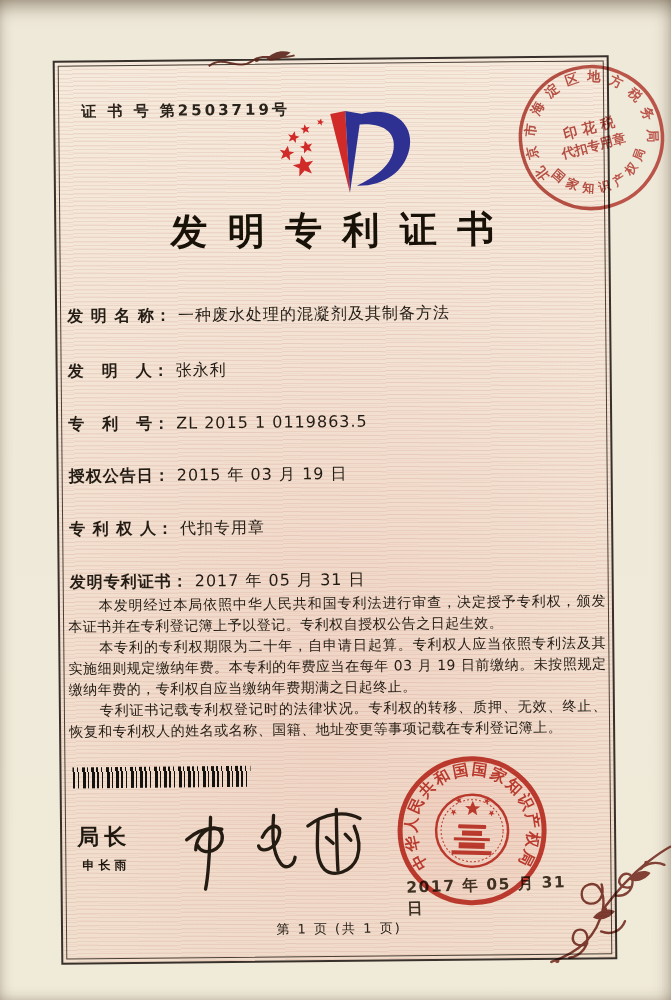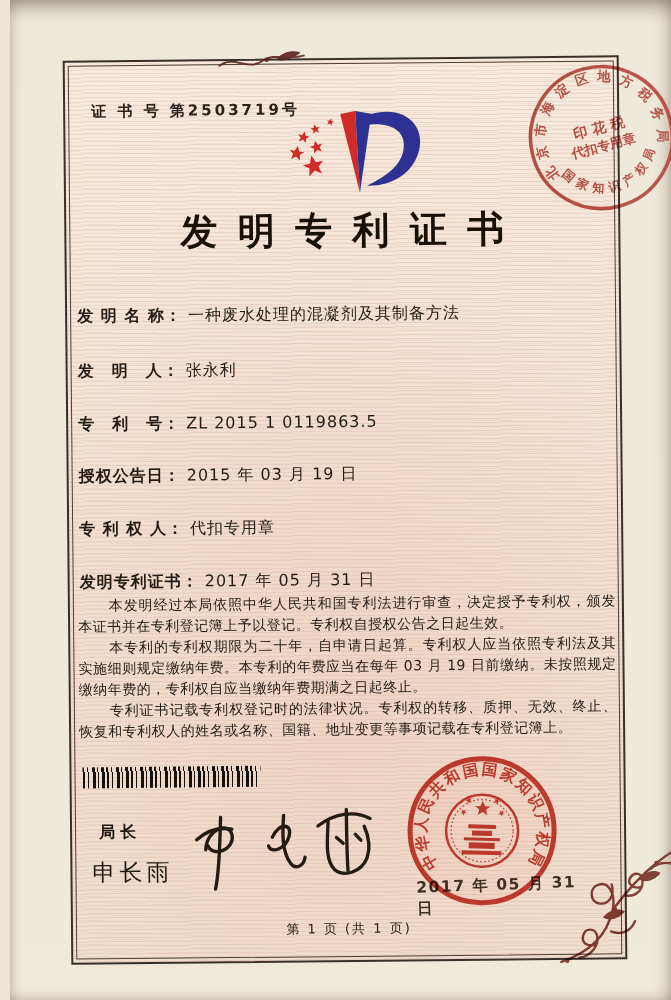--- a/index.html
+++ b/index.html
@@ -9,21 +9,20 @@
     background:#ece5d5;
     position:relative;
   }
   .scan{
     position:absolute;inset:0;
     background:linear-gradient(180deg,#e7dfcc 0,#efe9da 20px,#f0ead9 100%);
     box-shadow:inset 0 16px 20px -12px rgba(70,55,40,.5),
                inset -12px 0 16px -10px rgba(90,70,50,.35),
                inset 0 -10px 14px -10px rgba(90,70,50,.3),
                inset 10px 0 14px -10px rgba(90,70,50,.25);
-    margin-left:10px;
   }
   .frame{
     position:absolute;left:57px;top:58px;width:552px;height:900px;
     border:2px solid #38302a;
     transform:rotate(-0.55deg);
     background:
       radial-gradient(130% 95% at 50% 72%, rgba(230,172,158,.38), rgba(230,172,158,.14) 55%, rgba(230,172,158,.04) 100%),
       repeating-linear-gradient(0deg, rgba(188,118,104,.16) 0 1px, rgba(0,0,0,0) 1px 4px),
       repeating-linear-gradient(2deg, rgba(188,118,104,.07) 0 1px, rgba(0,0,0,0) 1px 6px),
       linear-gradient(#f7f0e2,#f4ebd9);
@@ -54,22 +53,22 @@
   .body-text p{margin:0;text-indent:2.2em;}
   .barcode{
     position:absolute;left:11px;top:705px;width:178px;height:21px;
     background-image:repeating-linear-gradient(90deg,
       #14120f 0 2px, rgba(0,0,0,0) 2px 5px,
       #14120f 5px 6px, rgba(0,0,0,0) 6px 10px,
       #14120f 10px 13px, rgba(0,0,0,0) 13px 15px,
       #14120f 15px 16px, rgba(0,0,0,0) 16px 19px,
       #14120f 19px 22px, rgba(0,0,0,0) 22px 24px);
   }
-  .officer-title{position:absolute;left:27px;top:760px;font-size:16px;letter-spacing:5px;color:#1e1810;font-weight:600;}
-  .officer-name{position:absolute;left:20px;top:795px;font-size:23px;letter-spacing:4px;color:#1e1810;font-weight:400;}
+  .officer-title{position:absolute;left:15px;top:760px;font-size:22px;letter-spacing:5px;color:#1e1810;font-weight:600;}
+  .officer-name{position:absolute;left:20px;top:795px;font-size:12px;letter-spacing:4px;color:#1e1810;font-weight:700;}
   .signature{position:absolute;left:104px;top:740px;transform:rotate(-3deg);}
   .main-seal{position:absolute;left:330px;top:692px;mix-blend-mode:multiply;opacity:.92;transform:rotate(2deg);}
   .seal-date{
     position:absolute;left:344px;top:816px;width:180px;
     font-size:15.5px;letter-spacing:1.5px;color:#433a2c;font-weight:600;
     mix-blend-mode:multiply;transform:rotate(-1.5deg);
   }
   .corner-ornament{position:absolute;left:482px;top:782px;mix-blend-mode:multiply;opacity:.85;}
   .top-ornament{position:absolute;left:152px;top:-13px;opacity:.9;}
   .page-footer{

